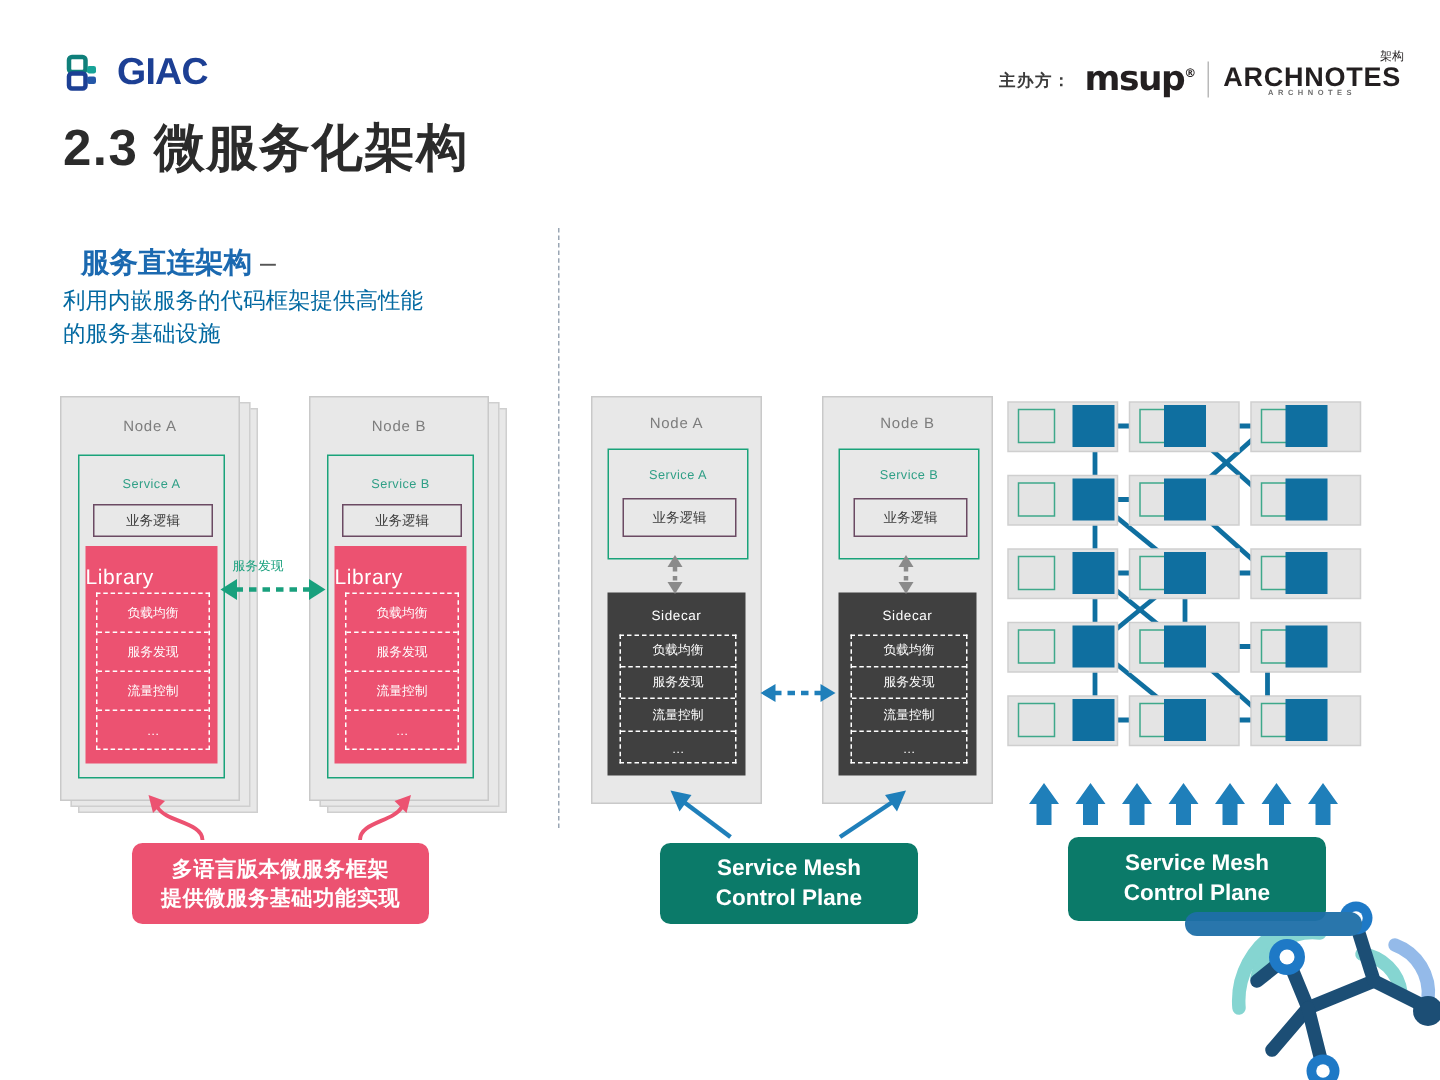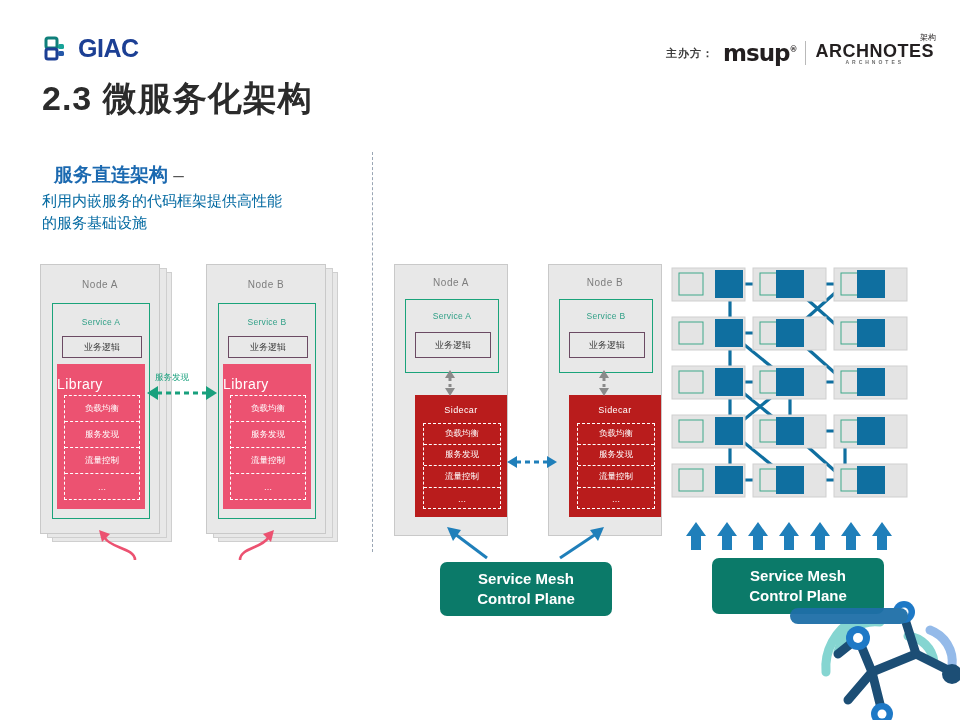--- a/index.html
+++ b/index.html
@@ -40,21 +40,21 @@
   .svc-label{text-align:center;font-size:8.5px;color:#2f9f86;letter-spacing:.3px;}
   .bizbox{position:absolute;border:1px solid #6b4a63;background:#e8e8e8;
           display:flex;align-items:center;justify-content:center;
           font-size:9px;color:#3a3a3a;}
   .libbox{position:absolute;background:#ec5271;}
   .lib-title{text-align:left;font-size:14px;color:#ffffff;letter-spacing:.4px;}
   .lib-inner{position:absolute;border:1.5px dashed #ffffff;}
   .lib-item{border-bottom:1.5px dashed #ffffff;display:flex;align-items:center;justify-content:center;
             font-size:8.5px;color:#ffffff;}
   .lib-item.last{border-bottom:none;}
-  .sidecar{position:absolute;background:#b91c1c;margin-left:10px;}
+  .sidecar{position:absolute;background:#404040;}
   .sc-title{text-align:center;font-size:9px;color:#ffffff;letter-spacing:.4px;}
   .sc-inner{position:absolute;border:1.5px dashed #ffffff;}
   .sc-item{border-bottom:1.5px dashed #ffffff;display:flex;align-items:center;justify-content:center;
            font-size:8.5px;color:#ffffff;}
   .sc-item.last{border-bottom:none;}
 
   .perf-label{position:absolute;font-size:8.5px;color:#19a07d;white-space:nowrap;}
 
   .callout{position:absolute;background:#ec5271;border-radius:7px;
            display:flex;flex-direction:column;align-items:center;justify-content:center;
@@ -139,20 +139,24 @@
           <div class="lib-item" style="height:25px;">服务发现</div>
           <div class="lib-item" style="height:25px;">流量控制</div>
           <div class="lib-item last" style="height:25px;">…</div>
         </div>
       </div>
     </div>
   </div>
 
   <div class="perf-label" style="left:155px;top:372px;">服务发现</div>
 
+  <div class="callout" style="left:88px;top:562px;width:198px;height:54px;">
+    <div>多语言版本微服务框架</div>
+    <div>提供微服务基础功能实现</div>
+  </div>
 
   <div class="nodecard" style="left:394px;top:264px;width:112px;height:270px;">
     <div class="node-label" style="margin-top:12px;">Node A</div>
     <div class="svcbox" style="left:10px;top:34px;width:92px;height:72px;">
       <div class="svc-label" style="margin-top:11px;">Service A</div>
       <div class="bizbox" style="left:9px;top:32px;width:74px;height:24px;">业务逻辑</div>
     </div>
     <div class="sidecar" style="left:10px;top:130px;width:92px;height:122px;">
       <div class="sc-title" style="margin-top:10px;">Sidecar</div>
       <div class="sc-inner" style="left:8px;top:28px;width:76px;height:84px;">

